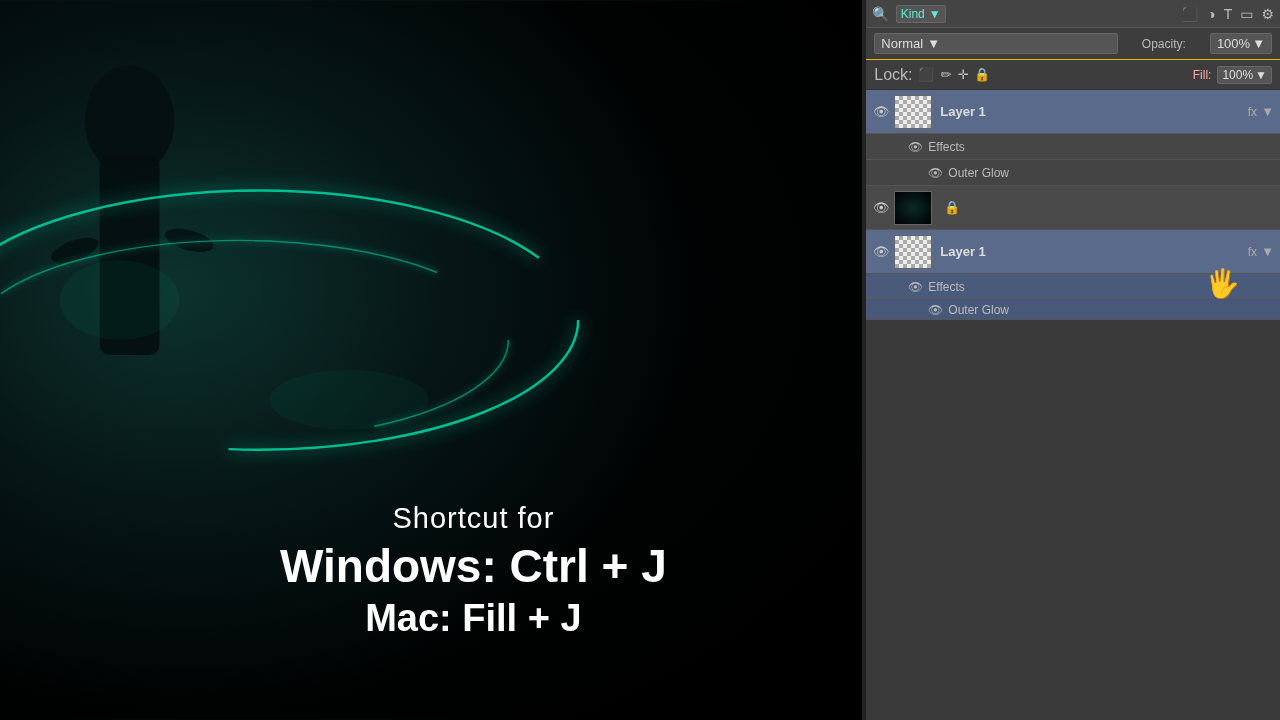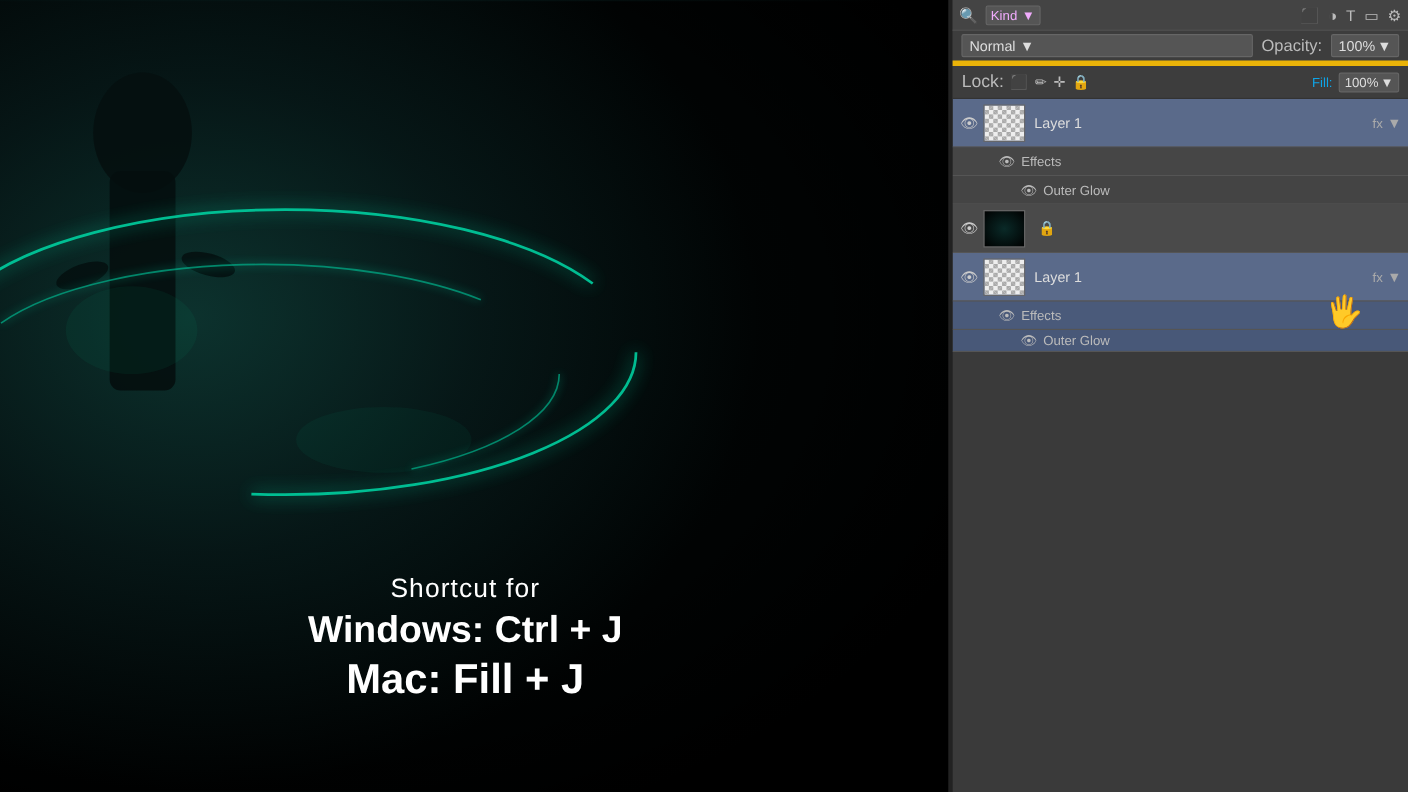--- a/index.html
+++ b/index.html
@@ -39,34 +39,34 @@
 
     
     .overlay-text {
       position: absolute;
       bottom: 80px;
       left: 280px;
       text-align: center;
       color: #fff;
     }
     .overlay-text .line1 {
-      font-size: 24px;
+      font-size: 29px;
       font-weight: 400;
       font-style: normal;
       letter-spacing: 1px;
       margin-bottom: 4px;
     }
     .overlay-text .line2 {
       font-size: 36px;
       font-weight: 400;
       font-style: normal;
       margin-bottom: 4px;
     }
     .overlay-text .line3 {
-      font-size: 34px;
+      font-size: 46px;
       font-weight: 700;
       margin-bottom: 4px;
     }
     .overlay-text .line4 {
       font-size: 38px;
       font-weight: 700;
     }
 
     
     #right-panel {
@@ -87,21 +87,21 @@
       gap: 6px;
       border-bottom: 1px solid #555;
     }
     .top-bar-icon {
       color: #ccc;
       font-size: 14px;
     }
     .kind-dropdown {
       background: #555;
       border: 1px solid #666;
-      color: #f0abfc;
+      color: #5eead4;
       font-size: 12px;
       padding: 1px 4px;
       border-radius: 2px;
       display: flex;
       align-items: center;
       gap: 4px;
     }
     .icon-row {
       display: flex;
       gap: 8px;
@@ -114,39 +114,39 @@
       cursor: pointer;
     }
 
     
     .blend-row {
       height: 32px;
       background: #3d3d3d;
       display: flex;
       align-items: center;
       padding: 0 8px;
-      gap: 8px;
-      border-bottom: 5px solid #eab308;
+      gap: 24px;
+      border-bottom: 1px solid #eab308;
       justify-content: space-between;
     }
     .blend-dropdown {
       background: #555;
       border: 1px solid #666;
       color: #ddd;
       font-size: 13px;
       padding: 2px 6px;
       border-radius: 2px;
       display: flex;
       align-items: center;
       gap: 4px;
       flex: 1;
     }
     .opacity-label {
       color: #bbb;
-      font-size: 15px;
+      font-size: 12px;
     }
     .opacity-value {
       background: #555;
       border: 1px solid #666;
       color: #ddd;
       font-size: 13px;
       padding: 2px 6px;
       border-radius: 2px;
       display: flex;
       align-items: center;
@@ -167,21 +167,21 @@
       color: #bbb;
       font-size: 16px;
     }
     .lock-icon {
       color: #bbb;
       font-size: 13px;
       cursor: pointer;
     }
     .spacer { flex: 1; }
     .fill-label {
-      color: #0ea5e9;
+      color: #fca5a5;
       font-size: 12px;
     }
     .fill-value {
       background: #555;
       border: 1px solid #666;
       color: #ddd;
       font-size: 12px;
       padding: 1px 4px;
       border-radius: 2px;
       display: flex;
@@ -250,20 +250,21 @@
     .layer-thumb-bg {
       width: 100%;
       height: 100%;
       background: radial-gradient(ellipse at center, #0a2a28 0%, #000 100%);
     }
 
     .layer-name {
       flex: 1;
       color: #ddd;
       font-size: 13px;
+      font-weight: bold;
     }
     .layer-name.italic {
       font-style: italic;
     }
 
     .fx-icon {
       color: #aaa;
       font-size: 12px;
       margin-left: 4px;
     }

